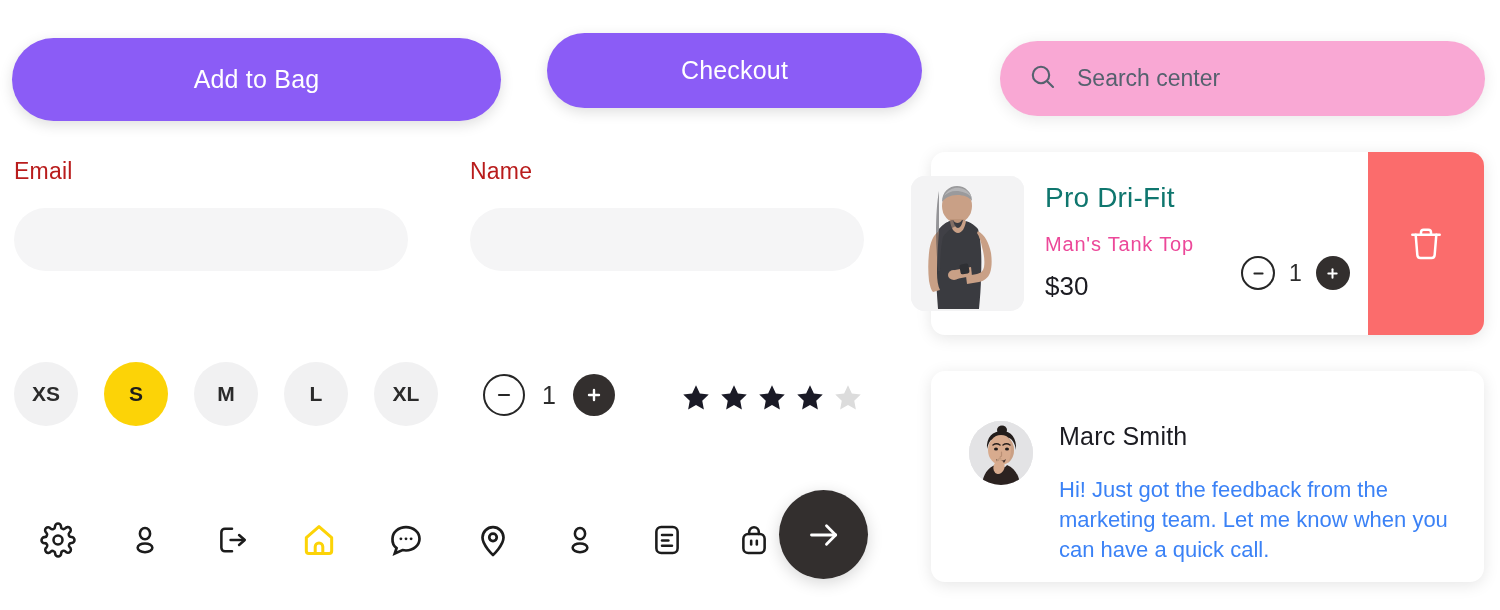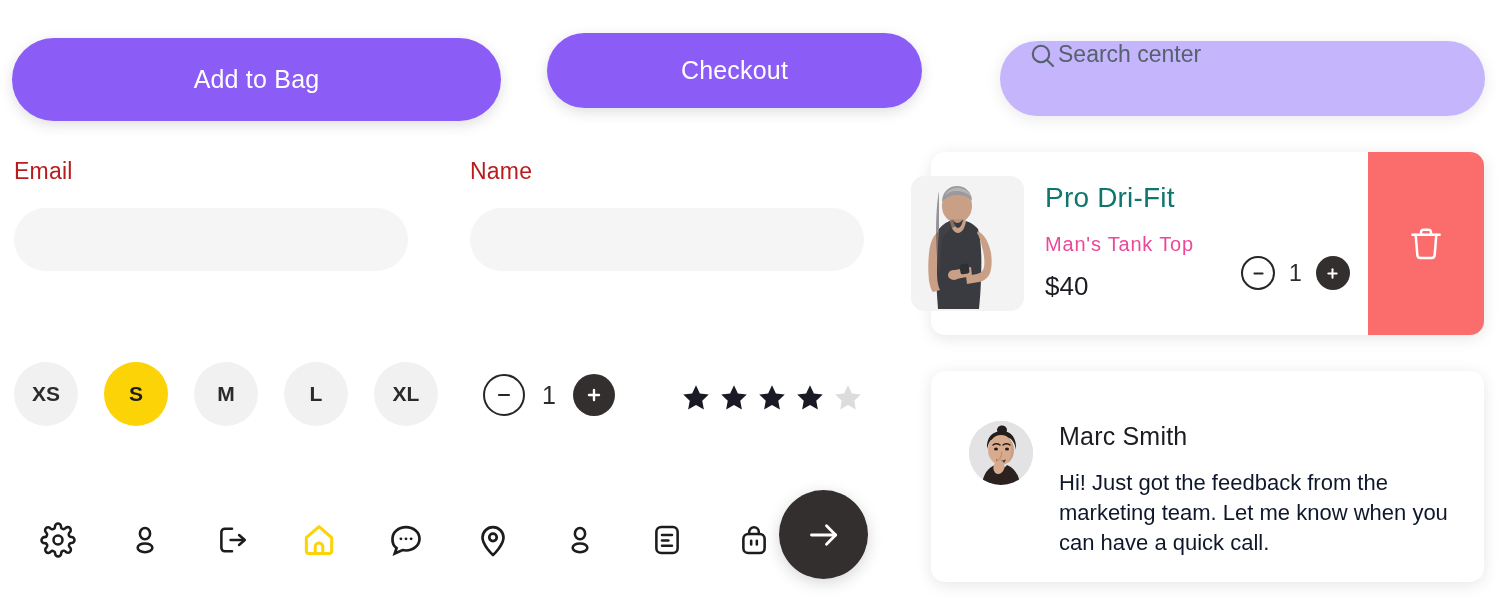--- a/index.html
+++ b/index.html
@@ -32,26 +32,27 @@
     justify-content: center;
   }
   #add-to-bag { left: 12px;  top: 38px; width: 489px; height: 83px; }
   #checkout   { left: 547px; top: 33px; width: 375px; height: 75px; }
 
   
   .search-bar {
     position: absolute;
     left: 1000px; top: 41px;
     width: 485px; height: 75px;
-    background: #c4b5fd;
+    background: #f9a8d4;
     border-radius: 40px;
     box-shadow: 0 3px 16px rgba(0,0,0,0.09);
     display: flex;
-    align-items: flex-start;
+    align-items: center;
     padding-left: 28px;
+    gap: 19px;
   }
   .search-input {
     border: none;
     outline: none;
     background: transparent;
     font-family: "Liberation Sans", sans-serif;
     font-size: 23px;
     color: #55616e;
     width: 380px;
   }
@@ -261,22 +262,22 @@
   }
   .msg-body { position: absolute; left: 128px; top: 51px; width: 390px; }
   .msg-name {
     font-size: 25px;
     color: #1b1b21;
     letter-spacing: 0.2px;
   }
   .msg-text {
     font-size: 22px;
     line-height: 30px;
-    color: #0f172a;
-    margin-top: 17px;
+    color: #3b82f6;
+    margin-top: 24px;
   }
 </style>
 </head>
 <body>
 
 <div class="stage">
 
   <button class="pill-btn" id="add-to-bag">Add to Bag</button>
 
   <button class="pill-btn" id="checkout">Checkout</button>
@@ -446,21 +447,21 @@
 
         <ellipse cx="43" cy="99" rx="6" ry="5" fill="#c9a086"></ellipse>
 
         <path d="M28 53c4-5 9-8 14-9 1 3 3 5 5 5-5 2-11 6-15 12-2 9-3 22-3 34H27c-1-13-2-27-2-40 0-14 1-30 3-40z" fill="#45464b" opacity="0.55"></path>
       </svg>
     </div>
 
     <div class="product-info">
       <div class="product-title">Pro Dri-Fit</div>
       <div class="product-sub">Man's Tank Top</div>
-      <div class="product-price">$40</div>
+      <div class="product-price">$30</div>
     </div>
 
     <div class="card-qty">
       <button class="card-qty-minus">
         <svg width="15" height="15" viewBox="0 0 18 18">
           <line x1="4" y1="9" x2="14" y2="9" stroke="#262626" stroke-width="2.2" stroke-linecap="round"></line>
         </svg>
       </button>
       <span class="card-qty-value">1</span>
       <button class="card-qty-plus">

